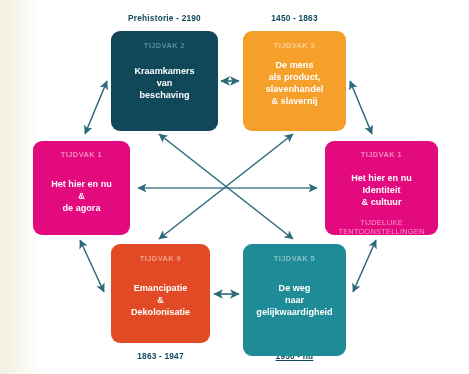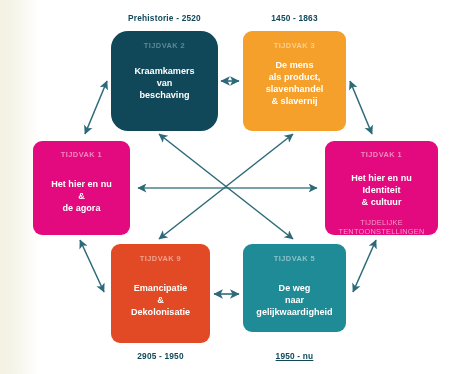--- a/index.html
+++ b/index.html
@@ -48,42 +48,42 @@
     color:#ffffff;
   }
   .box .sub{
     font-size:7.4px;
     font-weight:normal;
     letter-spacing:.25px;
     line-height:1.25;
   }
 
   
-  #box-tijdvak2{ left:111px; top:31px;  width:107px; height:100px; background:#10485a; padding-top:11px;border-radius:17px;}
+  #box-tijdvak2{ left:111px; top:31px;  width:107px; height:100px; background:#10485a; padding-top:11px;}
   #box-tijdvak2 .kicker{color:#5d8a97;}
   #box-tijdvak2 .title{margin-top:15px;}
 
   #box-tijdvak3{ left:243px; top:31px;  width:103px; height:100px; background:#f6a02c; padding-top:11px;}
   #box-tijdvak3 .kicker{color:#fbcf8e;}
   #box-tijdvak3 .title{margin-top:9px;}
 
   #box-tijdvak1-left{ left:33px; top:141px; width:97px; height:94px; background:#e3097e; padding-top:10px;}
   #box-tijdvak1-left .kicker{color:#f08bc0;}
   #box-tijdvak1-left .title{margin-top:19px;}
 
   #box-tijdvak1-right{ left:325px; top:141px; width:113px; height:94px; background:#e3097e; padding-top:10px;}
   #box-tijdvak1-right .kicker{color:#f08bc0;}
   #box-tijdvak1-right .title{margin-top:13px;}
   #box-tijdvak1-right .sub{margin-top:10px;color:#f79ac9;}
 
   #box-tijdvak4{ left:111px; top:244px; width:99px; height:99px; background:#e24a26; padding-top:11px;}
   #box-tijdvak4 .kicker{color:#f0a18c;}
   #box-tijdvak4 .title{margin-top:19px;}
 
-  #box-tijdvak5{ left:243px; top:244px; width:103px; height:88px; background:#1d8b95; background:#1e8b96; padding-top:11px;}
+  #box-tijdvak5{ left:243px; top:244px; width:103px; height:112px; background:#1d8b95; background:#1e8b96; padding-top:11px;}
   #box-tijdvak5 .kicker{color:#8cc2c7;}
   #box-tijdvak5 .title{margin-top:19px;}
 
   .caption{
     position:absolute;
     font-size:8.3px;
     font-weight:bold;
     color:#10485a;
     letter-spacing:.2px;
     text-align:center;
@@ -117,23 +117,23 @@
 
     <line x1="159" y1="134" x2="293" y2="239" stroke="#2c6a79" stroke-width="1.5" marker-start="url(#ah-start)" marker-end="url(#ah)"></line>
     <line x1="293" y1="134" x2="159" y2="239" stroke="#2c6a79" stroke-width="1.5" marker-start="url(#ah-start)" marker-end="url(#ah)"></line>
 
     <line x1="85" y1="134" x2="107" y2="81" stroke="#2c6a79" stroke-width="1.5" marker-start="url(#ah-start)" marker-end="url(#ah)"></line>
     <line x1="350" y1="81" x2="372" y2="134" stroke="#2c6a79" stroke-width="1.5" marker-start="url(#ah-start)" marker-end="url(#ah)"></line>
     <line x1="80" y1="240" x2="104" y2="292" stroke="#2c6a79" stroke-width="1.5" marker-start="url(#ah-start)" marker-end="url(#ah)"></line>
     <line x1="353" y1="292" x2="376" y2="240" stroke="#2c6a79" stroke-width="1.5" marker-start="url(#ah-start)" marker-end="url(#ah)"></line>
   </svg>
 
-  <div class="caption" id="caption-prehistorie">Prehistorie - 2520</div>
+  <div class="caption" id="caption-prehistorie">Prehistorie - 2190</div>
   <div class="caption" id="caption-1450-1863">1450 - 1863</div>
-  <div class="caption" id="caption-1863-1950">2905 - 1950</div>
+  <div class="caption" id="caption-1863-1950">1863 - 1947</div>
   <div class="caption" id="caption-1950-nu">1950 - nu</div>
 
   <div class="box" id="box-tijdvak2">
     <div class="kicker">TIJDVAK 2</div>
     <div class="title">Kraamkamers<br>van<br>beschaving</div>
   </div>
 
   <div class="box" id="box-tijdvak3">
     <div class="kicker">TIJDVAK 3</div>
     <div class="title">De mens<br>als product,<br>slavenhandel<br>&amp; slavernij</div>

